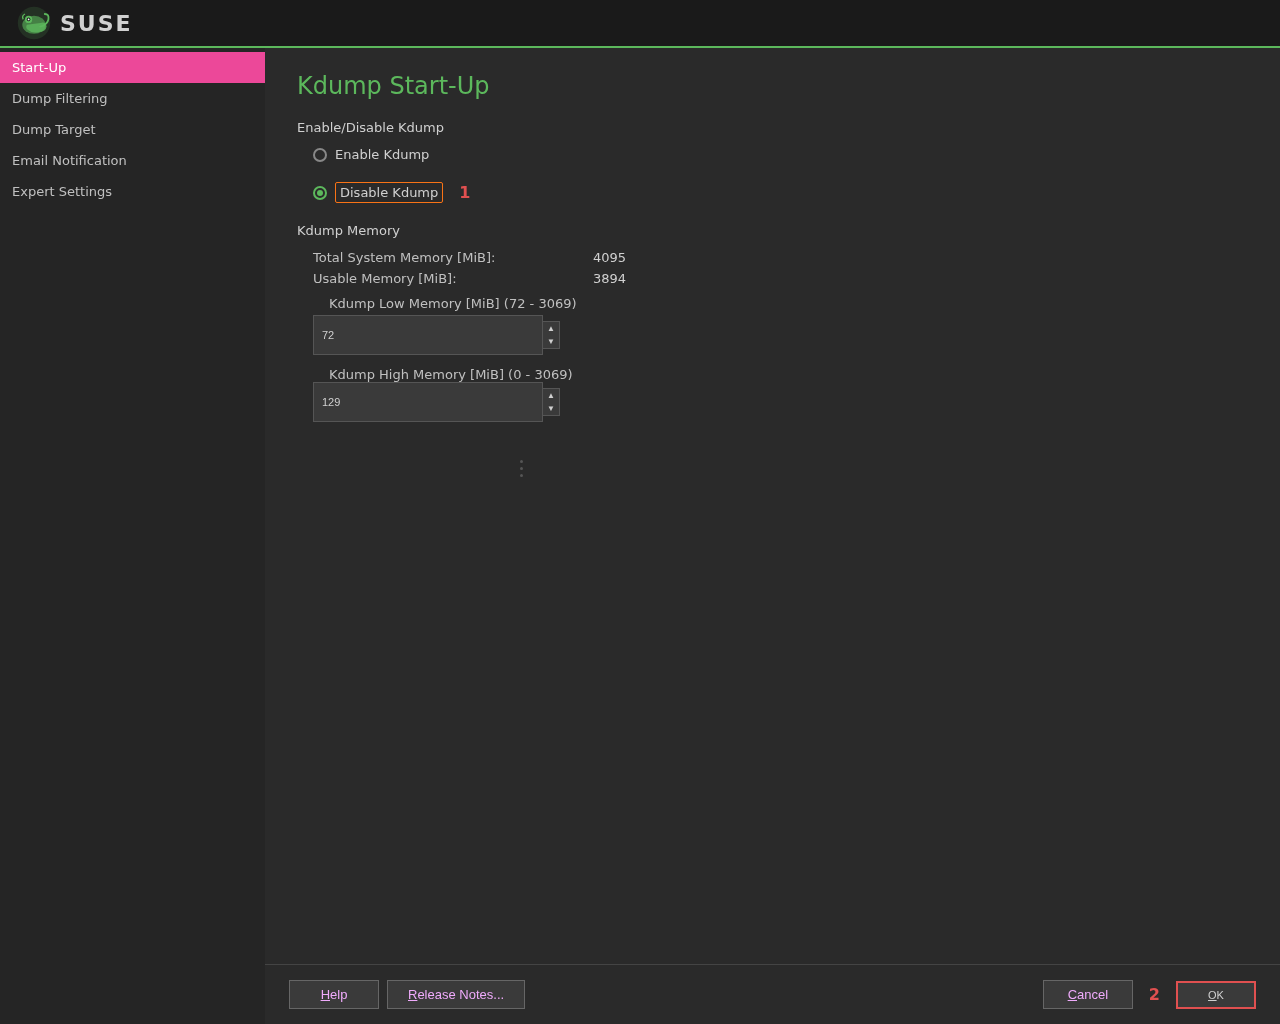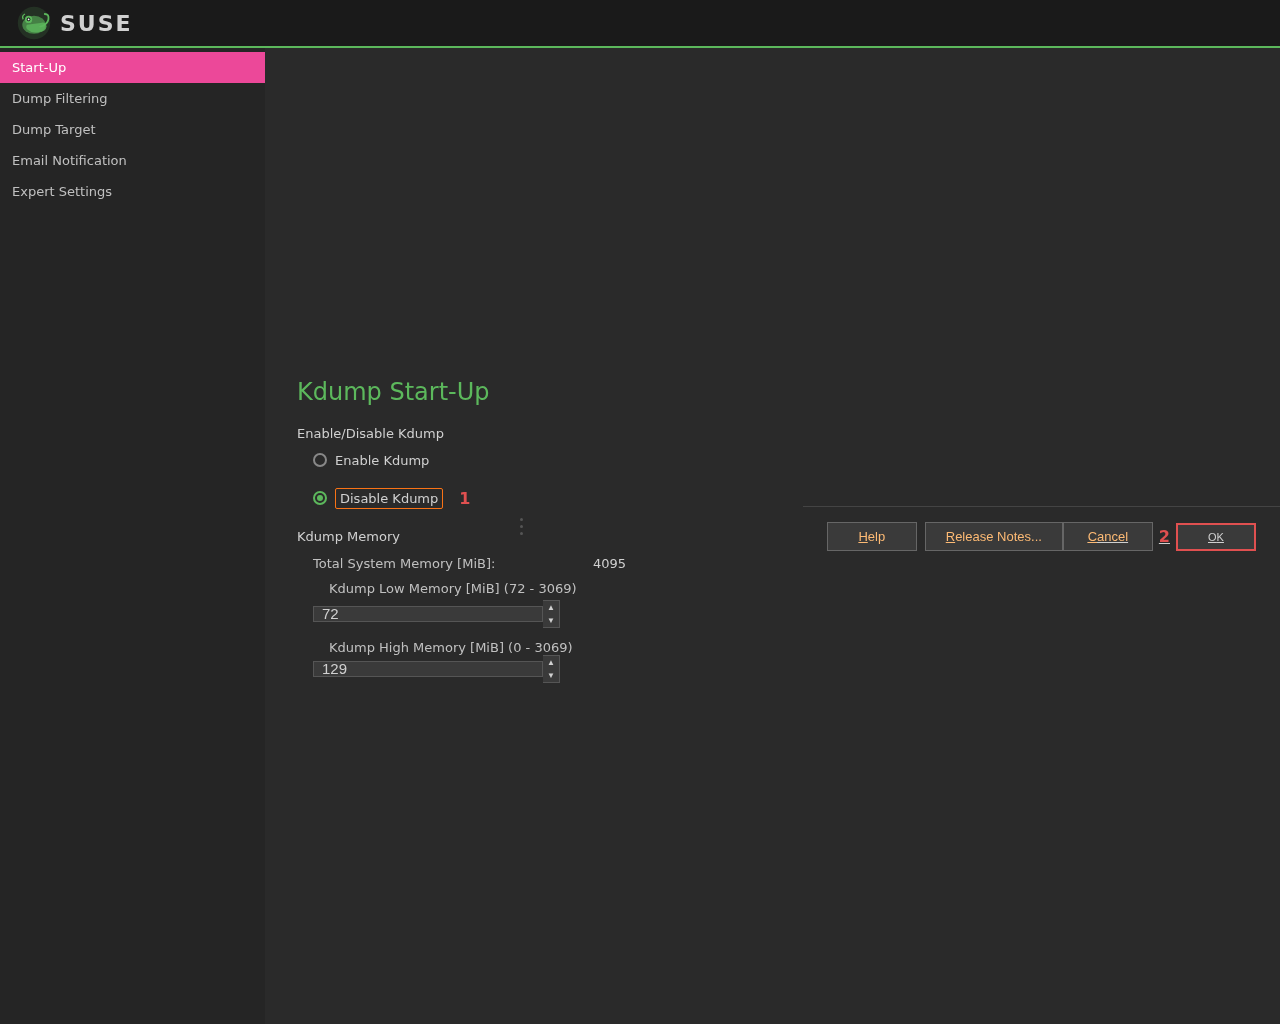--- a/index.html
+++ b/index.html
@@ -69,23 +69,22 @@
     .sidebar-item.active {
       background: #ec4899;
       color: #fff;
     }
 
     
     .content {
       flex: 1;
       background: #2a2a2a;
       display: flex;
-      flex-direction: row;
+      flex-direction: column;
       overflow: hidden;
-      align-items: center;
     }
 
     .content-inner {
       flex: 1;
       padding: 24px 32px;
       overflow-y: auto;
     }
 
     .page-title {
       color: #5cb85c;
@@ -187,22 +186,22 @@
       margin-left: 16px;
       margin-bottom: 12px;
     }
 
     .spinbox {
       width: 230px;
       background: #3a3a3a;
       border: 1px solid #555;
       color: #d0d0d0;
       padding: 4px 8px;
-      font-size: 15px;
-      height: 16px;
+      font-size: 11px;
+      height: 40px;
     }
 
     .spinbox-buttons {
       display: flex;
       flex-direction: column;
       border: 1px solid #555;
       border-left: none;
     }
 
     .spinbox-btn {
@@ -244,29 +243,28 @@
     }
 
     .bottom-left {
       display: flex;
       gap: 8px;
     }
 
     .bottom-right {
       margin-left: auto;
       display: flex;
-      gap: 6px;
-      align-items: center;
-      text-decoration: underline;
+      gap: 16px;
+      align-items: center;
     }
 
     .btn {
       background: #3a3a3a;
       border: 1px solid #666;
-      color: #fdba74;
+      color: #f0abfc;
       padding: 6px 20px;
       font-size: 13px;
       cursor: pointer;
       min-width: 90px;
     }
 
     .btn-ok {
       background: #3a3a3a;
       border: 2px solid #e05050;
       color: #d0d0d0;
@@ -343,20 +341,24 @@
         </div>
 
         <div class="memory-section">
           <div class="memory-title">Kdump Memory</div>
 
           <div class="memory-row">
             <span class="memory-label">Total System Memory [MiB]:</span>
             <span class="memory-value">4095</span>
           </div>
 
+          <div class="memory-row">
+            <span class="memory-label">Usable Memory [MiB]:</span>
+            <span class="memory-value">3894</span>
+          </div>
 
           <div style="margin-left:16px; margin-top:10px; margin-bottom:4px;">
             <span class="spinbox-field-label">Kdump Low Memory [MiB] (72 - 3069)</span>
           </div>
           <div class="spinbox-container">
             <input type="text" class="spinbox" value="72" style="">
             <div class="spinbox-buttons">
               <button class="spinbox-btn">▲</button>
               <button class="spinbox-btn">▼</button>
             </div>

